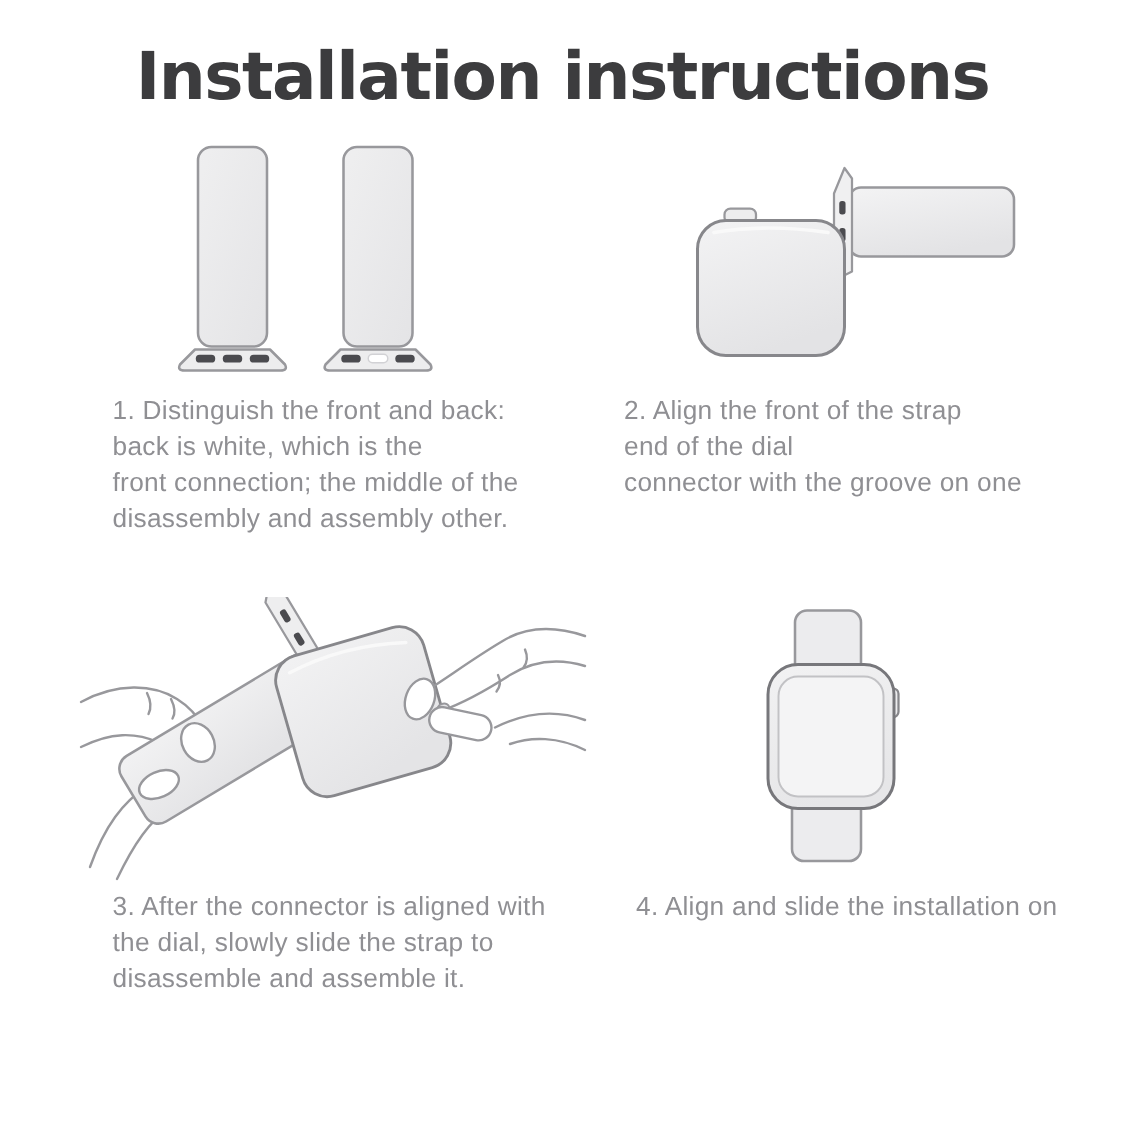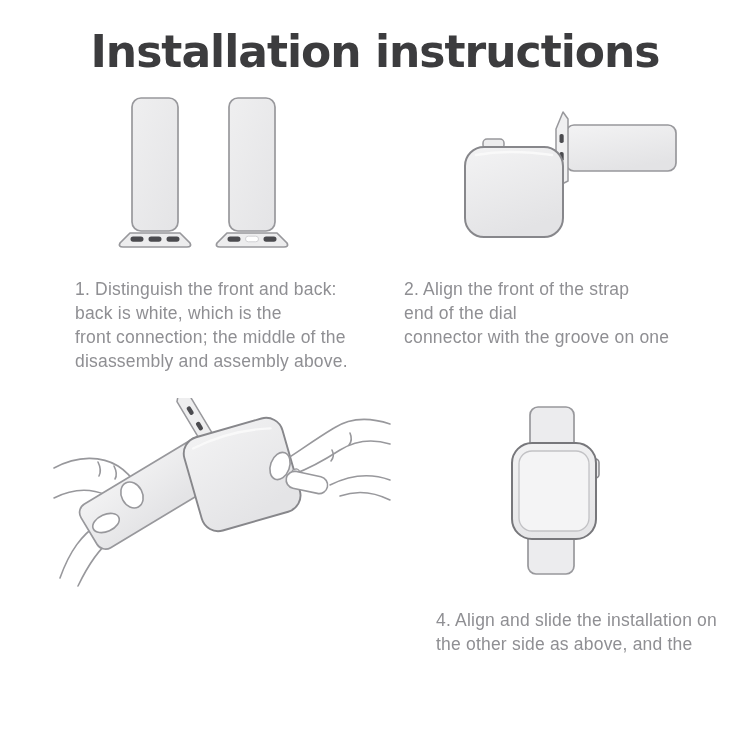--- a/index.html
+++ b/index.html
@@ -14,21 +14,21 @@
   }
   *{margin:0;padding:0;box-sizing:border-box;}
   html,body{width:750px;height:750px;background:var(--c-bg);overflow:hidden;}
   .page{position:relative;width:750px;height:646px;background:var(--c-bg);
         font-family:"Liberation Sans",sans-serif;}
   .title{position:absolute;left:0;top:26px;width:750px;text-align:center;
          font-size:44px;font-weight:700;letter-spacing:-1px;color:var(--c-title);
          font-family:"DejaVu Sans","Liberation Sans",sans-serif;}
   .illus{position:absolute;}
   .caption{position:absolute;font-size:17.5px;line-height:24px;color:var(--c-caption);
-           letter-spacing:.2px;font-weight:400;margin-top:16px;}
+           letter-spacing:.2px;font-weight:400;}
   .caption .line{white-space:nowrap;}
 </style>
 </head>
 <body>
 
 <div class="page">
 
   <h1 class="title">Installation instructions</h1>
 
   <svg class="illus" style="left:95px;top:88px" width="230" height="172" viewBox="0 0 230 172">
@@ -148,28 +148,32 @@
     <g>
       <rect x="42" y="48" width="84" height="96" rx="20" fill="url(#g4)" stroke="#77777b" stroke-width="2"></rect>
       <rect x="49" y="56" width="70" height="80" rx="13" fill="#f4f4f5" stroke="#c2c2c5" stroke-width="1.3"></rect>
     </g>
   </svg>
 
   <div class="caption" style="left:75px;top:261px">
     <div class="line">1. Distinguish the front and back:</div>
     <div class="line">back is white, which is the</div>
     <div class="line">front connection; the middle of the</div>
-    <div class="line">disassembly and assembly above.</div>
+    <div class="line">disassembly and assembly other.</div>
   </div>
 
-  <div class="caption" style="left:404px;top:261px">
+  <div class="caption" style="left:416px;top:261px">
     <div class="line">2. Align the front of the strap</div>
     <div class="line">end of the dial</div>
     <div class="line">connector with the groove on one</div>
   </div>
 
+  <div class="caption" style="left:75px;top:592px">
+    <div class="line">3. After the connector is aligned with</div>
+    <div class="line">the dial, slowly slide the strap to</div>
+    <div class="line">disassemble and assemble it.</div>
+  </div>
 
-  <div class="caption" style="left:436px;top:592px">
+  <div class="caption" style="left:424px;top:592px">
     <div class="line">4. Align and slide the installation on</div>
-    <div class="line">the other side as above, and the</div>
   </div>
 
 </div>
 
 </body></html>

